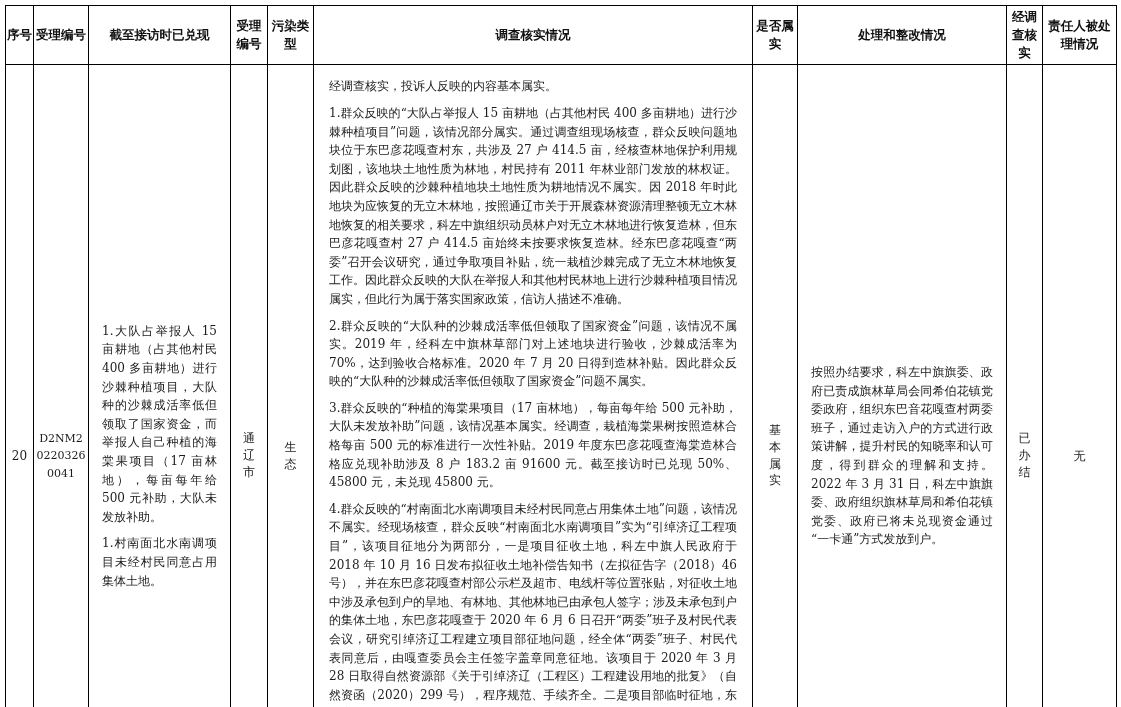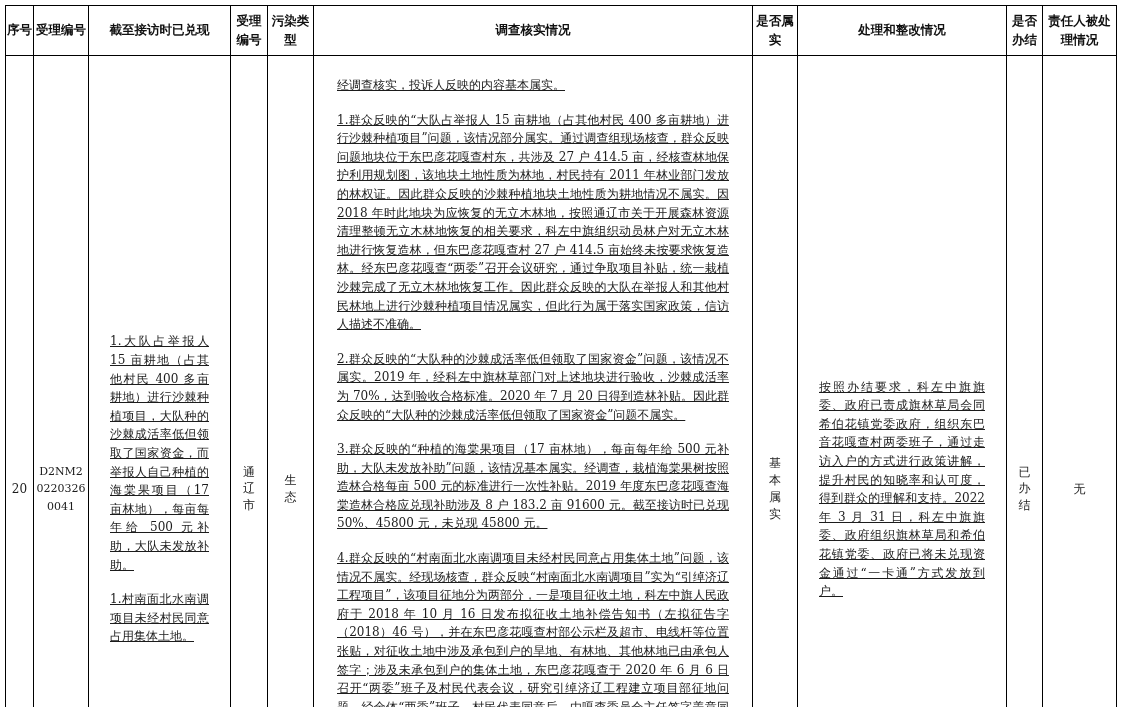--- a/index.html
+++ b/index.html
@@ -40,21 +40,21 @@
   }
   td {
     font-family: "DejaVu Serif", "Liberation Serif", serif;
     font-size: 12px;
     line-height: 1.55;
     color: #1c1c1c;
     padding: 4px 5px;
   }
   td.center { text-align: center; }
   td.textblock { text-align: justify; }
-  td.textblock p { margin: 16px; text-decoration: underline; }
+  td.textblock p { margin: 8px; }
   td.acceptance {
     text-align: center;
     font-size: 11px;
     padding: 2px 2px;
     word-break: break-all;
     line-height: 1.6;
   }
   .vertical-text {
     display: inline-block;
     width: 1.1em;
@@ -86,21 +86,21 @@
     <thead>
       <tr>
         <th>序号</th>
         <th>受理编号</th>
         <th>截至接访时已兑现</th>
         <th>受理编号</th>
         <th>污染类型</th>
         <th>调查核实情况</th>
         <th>是否属实</th>
         <th>处理和整改情况</th>
-        <th>是否办结</th>
+        <th>经调查核实</th>
         <th>责任人被处理情况</th>
       </tr>
     </thead>
     <tbody>
       <tr>
         <td class="center">20</td>
         <td class="acceptance">D2NM202203260041</td>
         <td class="textblock">
           <p>1.大队占举报人 15 亩耕地（占其他村民 400 多亩耕地）进行沙棘种植项目，大队种的沙棘成活率低但领取了国家资金，而举报人自己种植的海棠果项目（17 亩林地），每亩每年给 500 元补助，大队未发放补助。</p>
           <p>1.村南面北水南调项目未经村民同意占用集体土地。</p>

